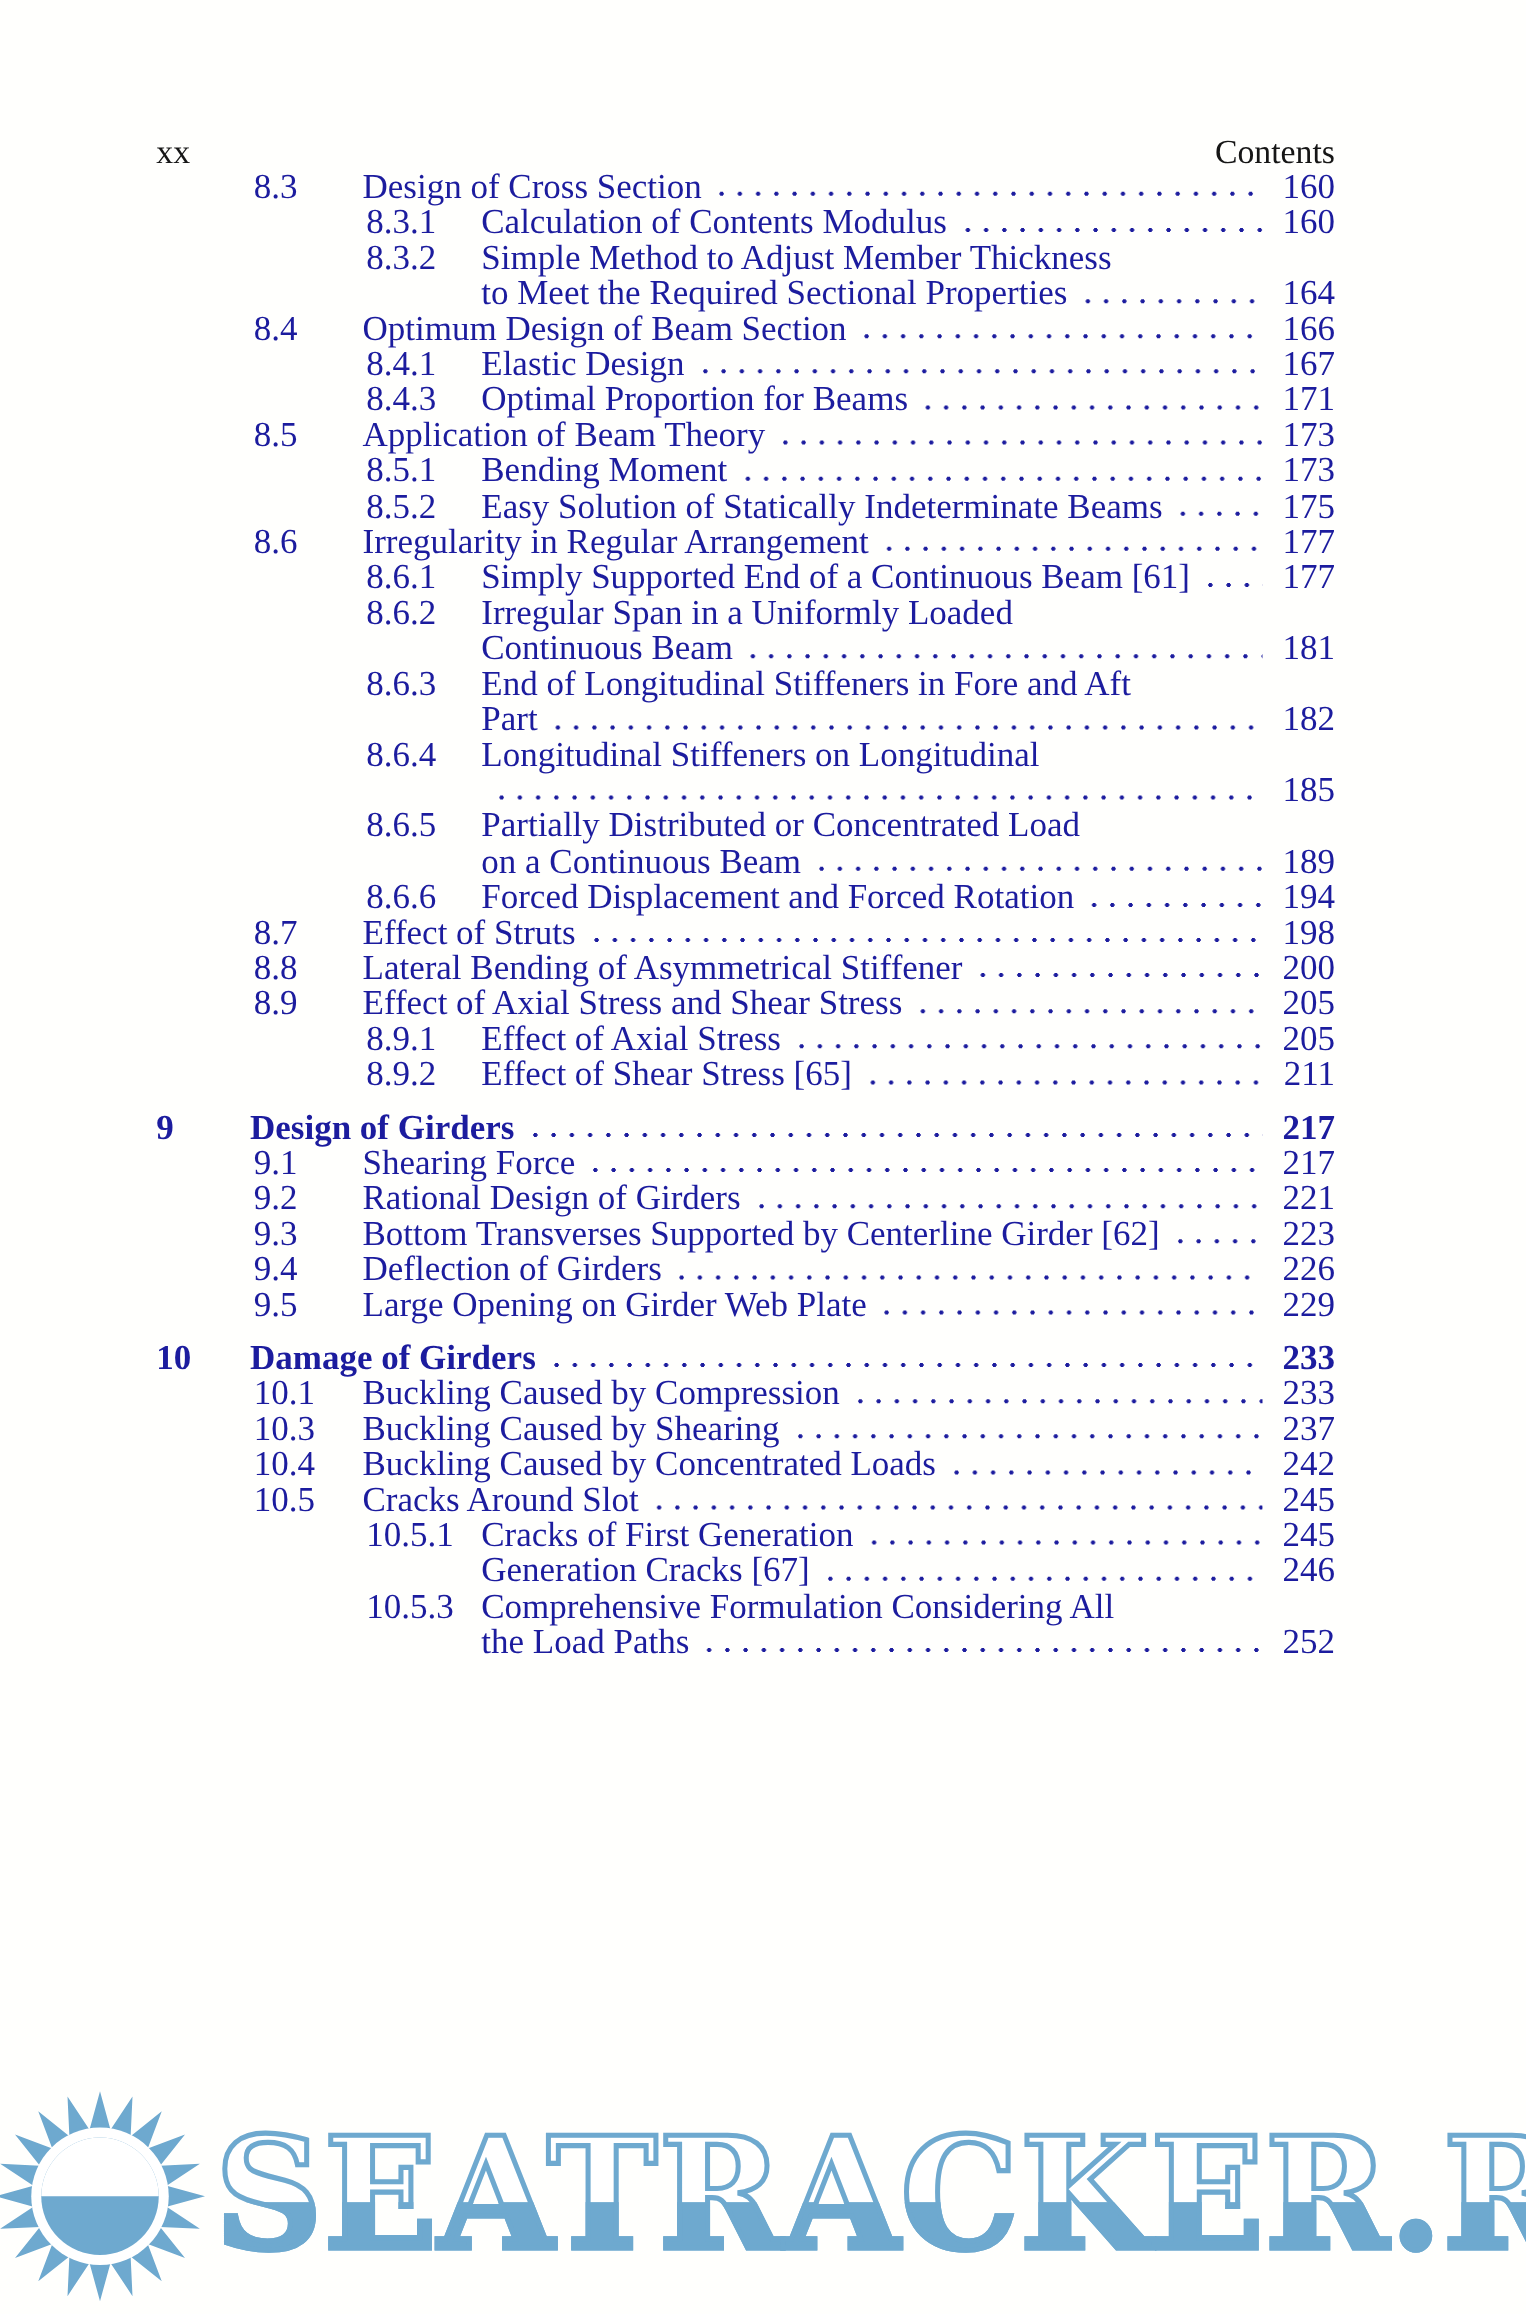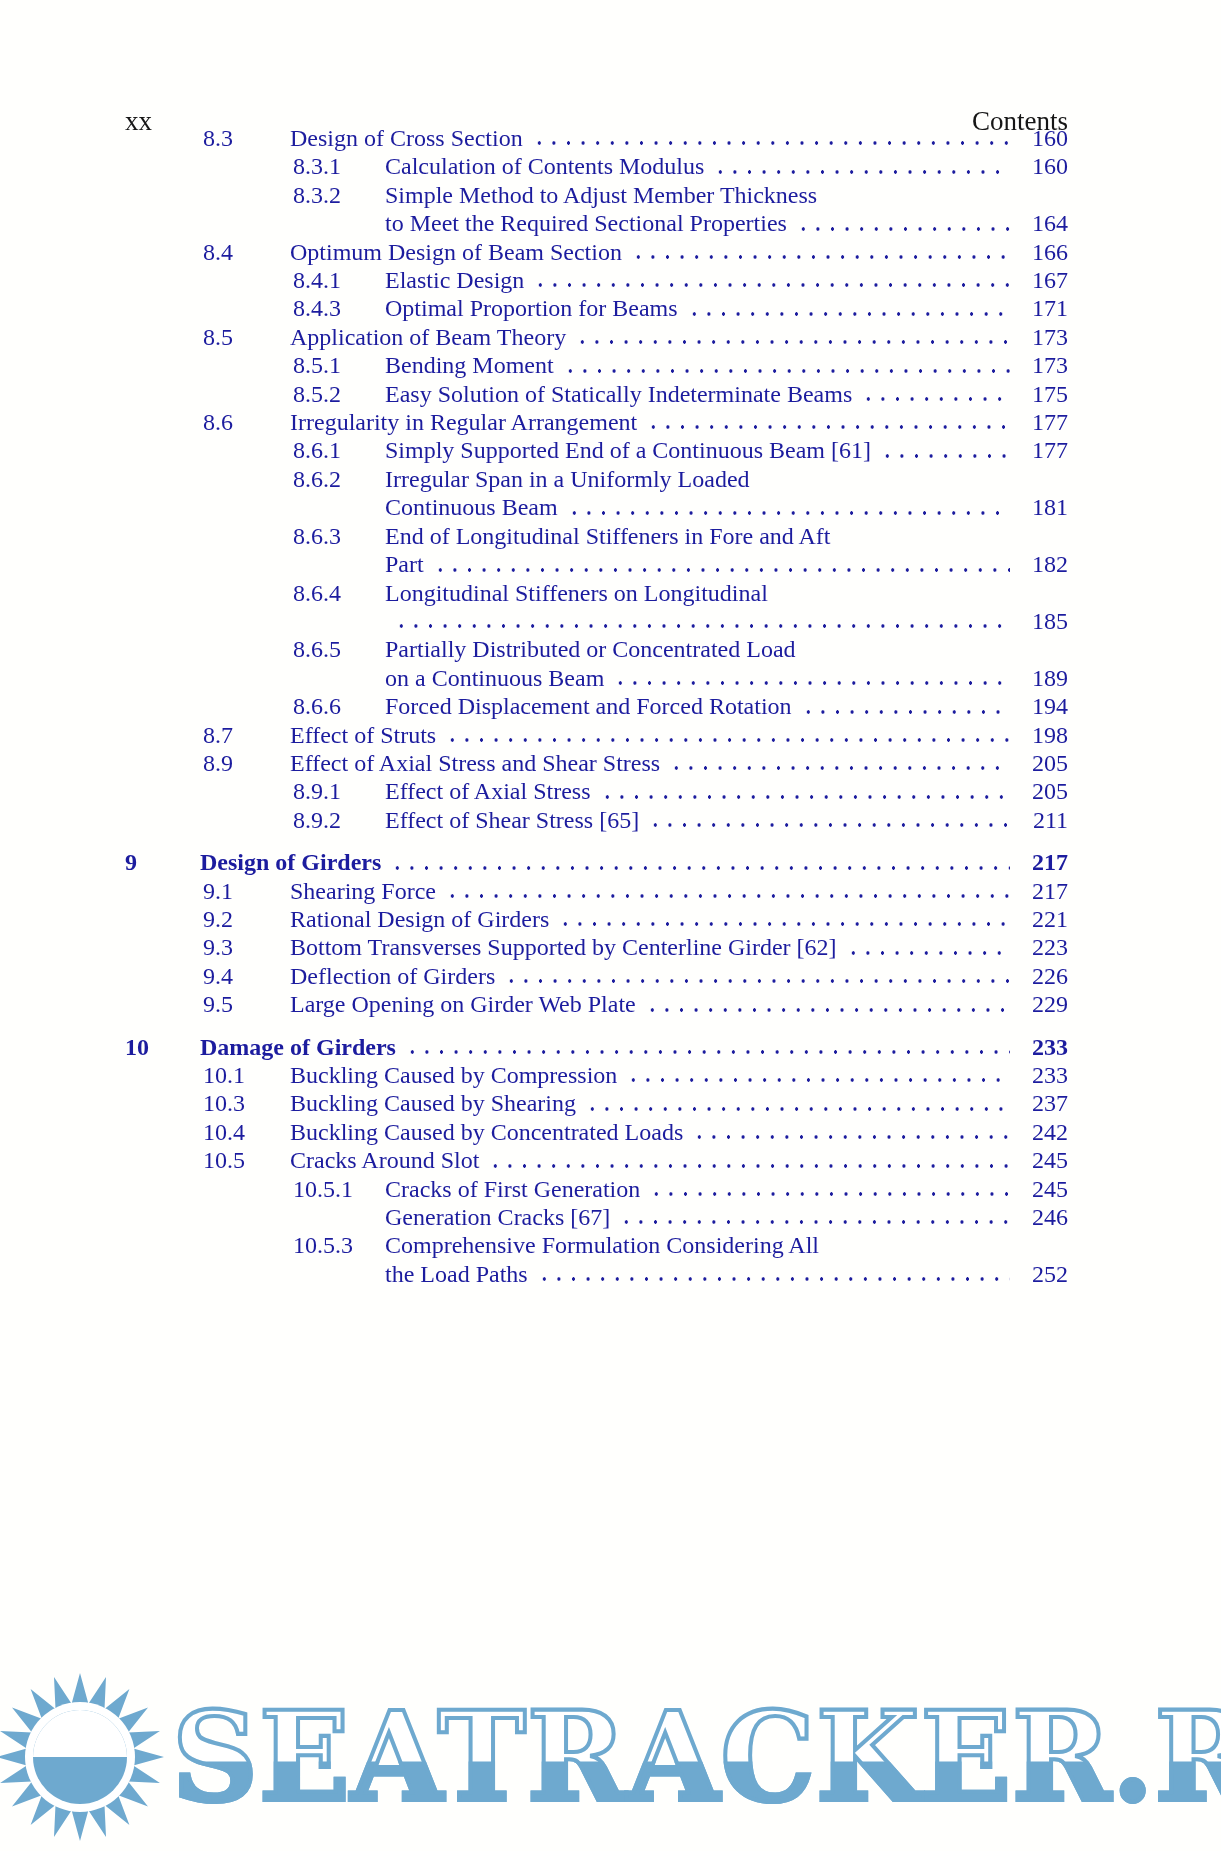--- a/index.html
+++ b/index.html
@@ -14,22 +14,22 @@
     background:var(--paper);
     font-family:"Liberation Serif",serif;
     color:var(--ink);
   }
   .folio-header{
     position:absolute;top:80px;left:125px;width:943px;
     display:flex;justify-content:space-between;align-items:baseline;
     color:var(--header);font-size:27px;margin-top:26px;
   }
   .toc{
-    position:absolute;top:124px;left:125px;width:943px;
-    font-size:24px;line-height:28.4px;
+    position:absolute;top:136px;left:125px;width:943px;
+    font-size:28px;line-height:28.4px;
   }
   .row{display:flex;align-items:baseline;}
   .row .num{flex:none;}
   .row .title{flex:none;white-space:nowrap;}
   .row.ch{font-weight:bold;margin-top:14px;}
   .row.ch .num{width:75px;}
   .row.sec{padding-left:78px;}
   .row.sec .num{width:87px;}
   .row.sub{padding-left:168px;}
   .row.sub .num{width:92px;}
@@ -183,20 +183,26 @@
       <span class="dots"></span>
       <span class="page">194</span>
     </div>
     <div class="row sec">
       <span class="num">8.7</span>
       <span class="title">Effect of Struts</span>
       <span class="dots"></span>
       <span class="page">198</span>
     </div>
     <div class="row sec">
+      <span class="num">8.8</span>
+      <span class="title">Lateral Bending of Asymmetrical Stiffener</span>
+      <span class="dots"></span>
+      <span class="page">200</span>
+    </div>
+    <div class="row sec">
       <span class="num">8.9</span>
       <span class="title">Effect of Axial Stress and Shear Stress</span>
       <span class="dots"></span>
       <span class="page">205</span>
     </div>
     <div class="row sub">
       <span class="num">8.9.1</span>
       <span class="title">Effect of Axial Stress</span>
       <span class="dots"></span>
       <span class="page">205</span>

